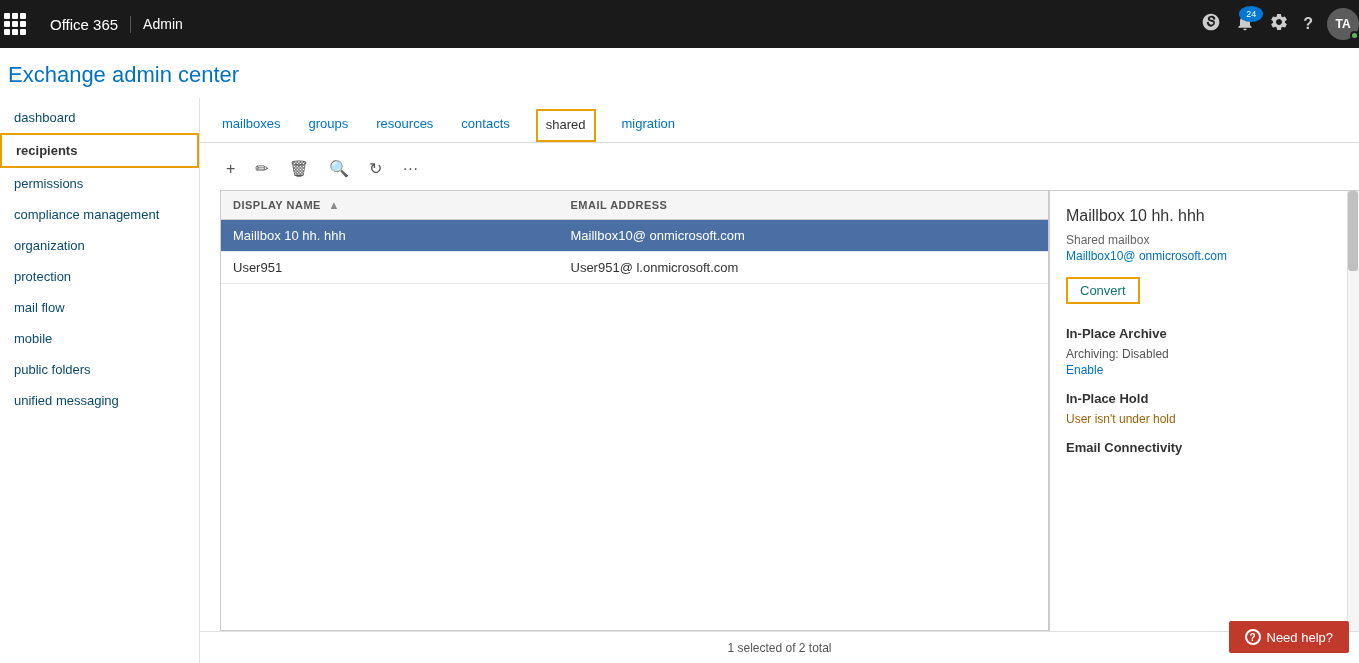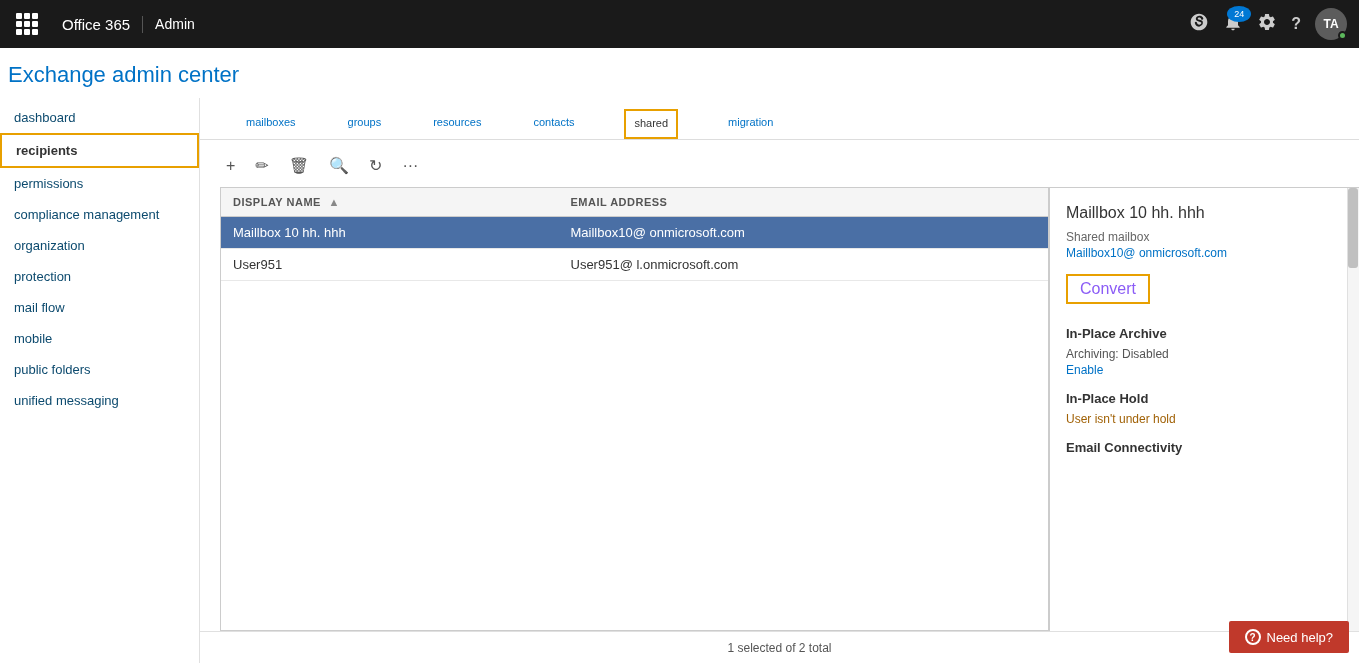--- a/index.html
+++ b/index.html
@@ -4,21 +4,21 @@
   <style>
     * { margin: 0; padding: 0; box-sizing: border-box; }
     body { font-family: 'Segoe UI', Tahoma, Geneva, Verdana, sans-serif; font-size: 13px; background: #fff; color: #333; height: 663px; overflow: hidden; }
 
     
     .topbar {
       background: #1a1a1a;
       height: 48px;
       display: flex;
       align-items: center;
-      padding: 0 12px;
+      padding: 0 0;
       color: #fff;
     }
     .topbar-waffle {
       width: 30px;
       height: 30px;
       display: flex;
       align-items: center;
       justify-content: center;
       cursor: pointer;
       margin-right: 8px;
@@ -146,25 +146,24 @@
       display: flex;
       align-items: center;
       padding: 10px 20px 0 20px;
       border-bottom: 1px solid #ddd;
       gap: 24px;
     }
     .tab-item {
       padding: 8px 2px 10px;
       cursor: pointer;
       color: #0072c6;
-      font-size: 11px;
+      font-size: 13px;
       text-decoration: none;
       border-bottom: 2px solid transparent;
       margin-bottom: -1px;
-      margin-left: 24px;
     }
     .tab-item.active {
       border: 2px solid #e8a000;
       padding: 6px 8px 8px;
       color: #333;
       font-weight: 400;
       margin-bottom: -1px;
     }
 
     
@@ -270,24 +269,24 @@
     .detail-section-title {
       font-size: 13px;
       font-weight: 600;
       color: #333;
       margin-top: 14px;
       margin-bottom: 6px;
     }
     .convert-btn {
       display: inline-block;
       border: 2px solid #e8a000;
-      color: #8b5cf6;
+      color: #0f766e;
       background: #fff;
       padding: 4px 12px;
-      font-size: 16px;
+      font-size: 13px;
       cursor: pointer;
       margin-bottom: 8px;
     }
     .detail-label { font-size: 12px; color: #555; margin-bottom: 2px; }
     .detail-link { font-size: 12px; color: #0072c6; cursor: pointer; text-decoration: none; display: block; margin-top: 2px; }
     .detail-value { font-size: 12px; color: #a16207; margin-bottom: 2px; }
 
     
     .status-bar {
       background: #fff;

